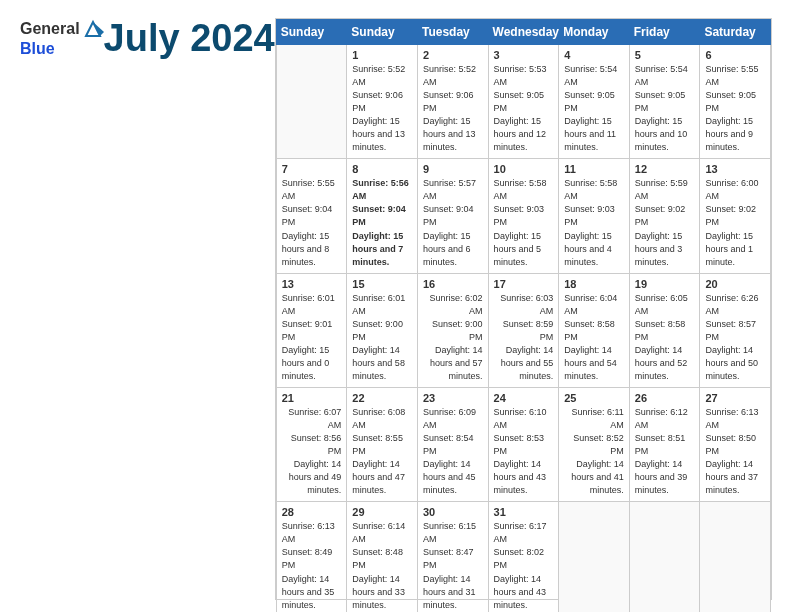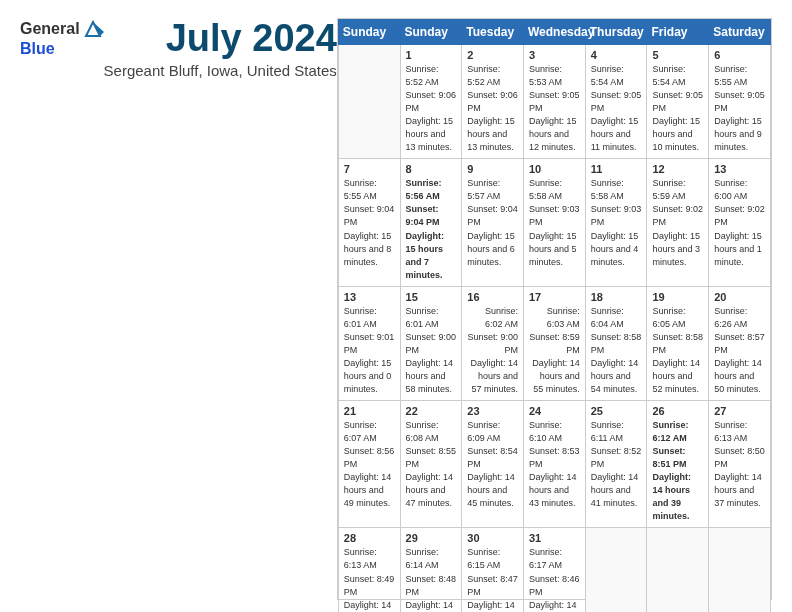--- a/index.html
+++ b/index.html
@@ -112,33 +112,32 @@
           <svg class="logo-icon" viewBox="0 0 22 22" xmlns="http://www.w3.org/2000/svg">
             <polygon points="4,18 11,4 18,18" fill="none" stroke="#1a6ea8" stroke-width="2"></polygon>
             <polygon points="11,4 18,18 22,14" fill="#1a6ea8"></polygon>
           </svg>
         </div>
         <span class="logo-text-blue">Blue</span>
       </div>
     </div>
     <div class="title-block">
       <div class="main-title">July 2024</div>
-      <div class="subtitle">Sergeant Bluff, Iowa, United States</div>
     </div>
   </div>
 
   <div class="calendar">
     <table>
       <thead>
         <tr>
           <th>Sunday</th>
           <th>Sunday</th>
           <th>Tuesday</th>
           <th>Wednesday</th>
-          <th>Thursday</th>
+          <th>Monday</th>
           <th>Friday</th>
           <th>Saturday</th>
         </tr>
       </thead>
       <tbody id="calendar-body">
       <tr>
             <td class="empty-cell"></td>
             <td>
               <span class="day-num">1</span>
               <div class="day-info" style="white-space: pre-line;">Sunrise: 5:52 AM
@@ -260,21 +259,21 @@
             <td>
               <span class="day-num">20</span>
               <div class="day-info" style="white-space: pre-line;">Sunrise: 6:26 AM
 Sunset: 8:57 PM
 Daylight: 14 hours and 50 minutes.</div>
             </td>
           </tr>
           <tr>
             <td>
               <span class="day-num">21</span>
-              <div class="day-info" style="white-space: pre-line;">Sunrise: 6:07 AM
+              <div class="day-info" style="white-space: pre-line; text-align: right;">Sunrise: 6:07 AM
 Sunset: 8:56 PM
 Daylight: 14 hours and 49 minutes.</div>
             </td>
             <td>
               <span class="day-num">22</span>
               <div class="day-info" style="white-space: pre-line;">Sunrise: 6:08 AM
 Sunset: 8:55 PM
 Daylight: 14 hours and 47 minutes.</div>
             </td>
             <td>
@@ -284,27 +283,27 @@
 Daylight: 14 hours and 45 minutes.</div>
             </td>
             <td>
               <span class="day-num">24</span>
               <div class="day-info" style="white-space: pre-line;">Sunrise: 6:10 AM
 Sunset: 8:53 PM
 Daylight: 14 hours and 43 minutes.</div>
             </td>
             <td>
               <span class="day-num">25</span>
-              <div class="day-info" style="white-space: pre-line;">Sunrise: 6:11 AM
+              <div class="day-info" style="white-space: pre-line; text-align: right;">Sunrise: 6:11 AM
 Sunset: 8:52 PM
 Daylight: 14 hours and 41 minutes.</div>
             </td>
             <td>
               <span class="day-num">26</span>
-              <div class="day-info" style="white-space: pre-line; font-weight: bold;">Sunrise: 6:12 AM
+              <div class="day-info" style="white-space: pre-line;">Sunrise: 6:12 AM
 Sunset: 8:51 PM
 Daylight: 14 hours and 39 minutes.</div>
             </td>
             <td>
               <span class="day-num">27</span>
               <div class="day-info" style="white-space: pre-line;">Sunrise: 6:13 AM
 Sunset: 8:50 PM
 Daylight: 14 hours and 37 minutes.</div>
             </td>
           </tr>
@@ -323,21 +322,21 @@
             </td>
             <td>
               <span class="day-num">30</span>
               <div class="day-info" style="white-space: pre-line;">Sunrise: 6:15 AM
 Sunset: 8:47 PM
 Daylight: 14 hours and 31 minutes.</div>
             </td>
             <td>
               <span class="day-num">31</span>
               <div class="day-info" style="white-space: pre-line;">Sunrise: 6:17 AM
-Sunset: 8:46 PM
+Sunset: 8:02 PM
 Daylight: 14 hours and 43 minutes.</div>
             </td>
             <td class="empty-cell"></td>
             <td class="empty-cell"></td>
             <td class="empty-cell"></td>
           </tr>
         </tbody>
     </table>
   </div>
 </div>

